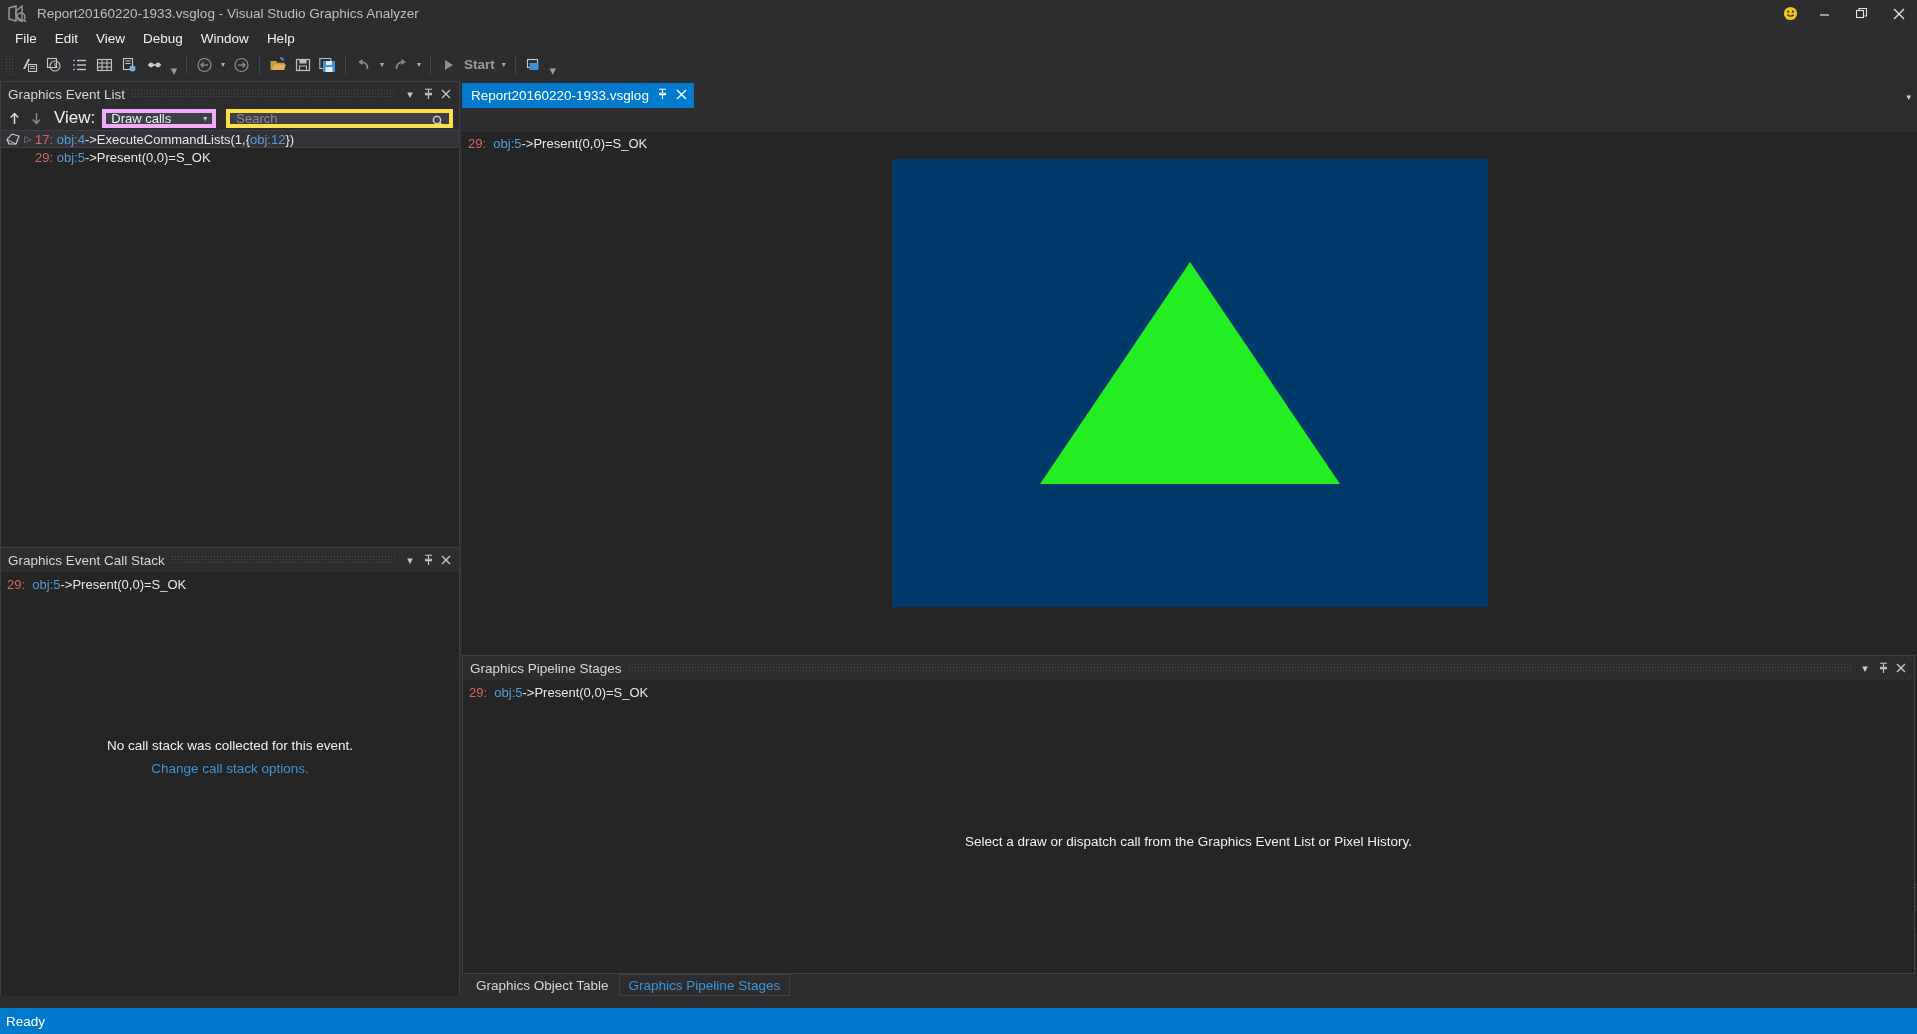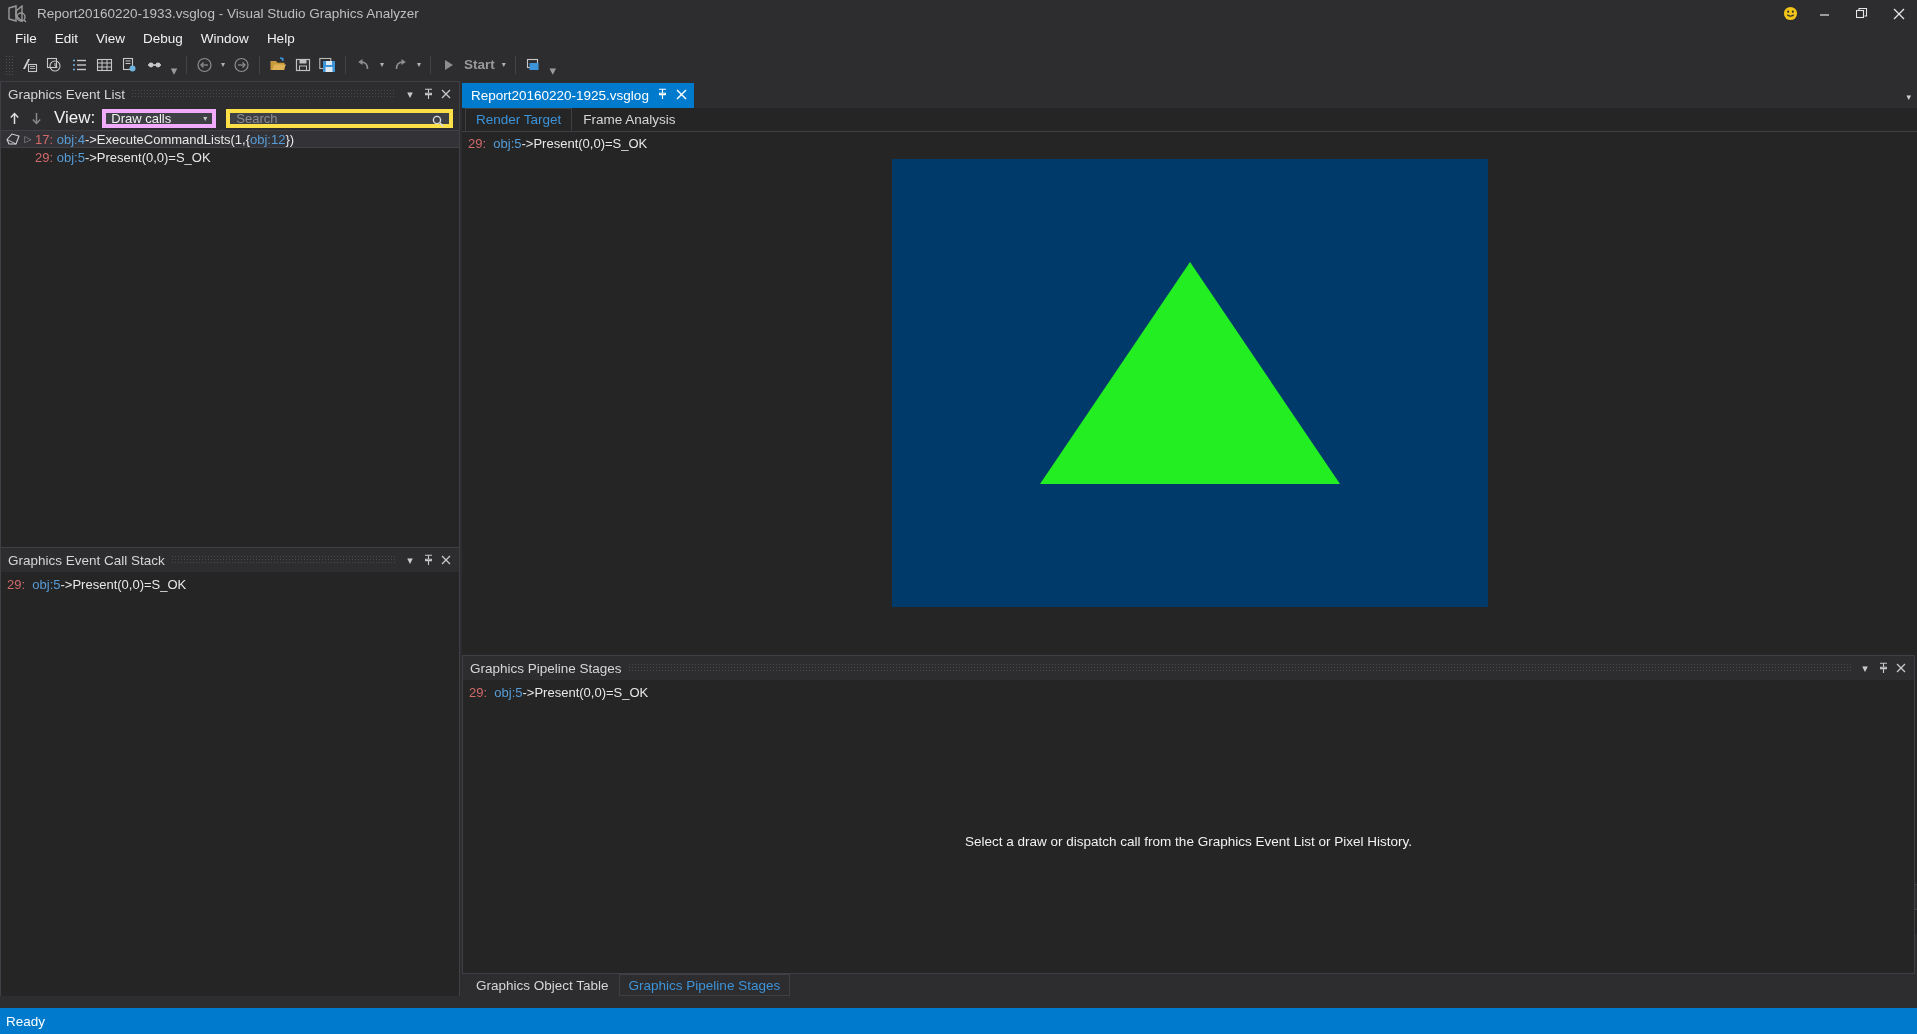--- a/index.html
+++ b/index.html
@@ -472,45 +472,45 @@
           <line x1="1" y1="1" x2="9" y2="9" stroke="#c9c9c9" stroke-width="1.3"></line>
           <line x1="9" y1="1" x2="1" y2="9" stroke="#c9c9c9" stroke-width="1.3"></line>
         </svg>
       </div>
     </div>
   </div>
   <div id="cs-event">
     <span class="num">29:</span>
     <span>&nbsp;</span><span class="obj">obj:5</span><span class="plain">-&gt;Present(0,0)=S_OK</span>
   </div>
+  <div id="cs-empty">
+    <div class="line1">No call stack was collected for this event.</div>
+    <div class="line2">Change call stack options.</div>
+  </div>
 </div>
 
 <div id="doc-area">
   <div id="doc-tabstrip">
     <div id="doc-tab">
-      <span>Report20160220-1925.vsglog</span>
+      <span>Report20160220-1933.vsglog</span>
       <span class="tb-pin">
         <svg width="11" height="12" viewBox="0 0 11 12">
           <path d="M2 1.2 H9 M5.5 1.2 V5.3 M2.6 5.3 H8.4 L8.4 6.6 H2.6 Z M5.5 6.6 V11" stroke="#ffffff" stroke-width="1.1" fill="none"></path>
         </svg>
       </span>
       <span class="tb-close">
         <svg width="11" height="11" viewBox="0 0 11 11">
           <line x1="1" y1="1" x2="10" y2="10" stroke="#ffffff" stroke-width="1.4"></line>
           <line x1="10" y1="1" x2="1" y2="10" stroke="#ffffff" stroke-width="1.4"></line>
         </svg>
       </span>
     </div>
     <div id="tabstrip-caret">▾</div>
   </div>
 
-  <div id="rt-tabs">
-    <div class="rt-tab active">Render Target</div>
-    <div class="rt-tab">Frame Analysis</div>
-  </div>
 
   <div id="rt-body">
     <div id="rt-event">
       <span class="num">29:</span>
       <span>&nbsp;</span><span class="obj">obj:5</span><span class="plain">-&gt;Present(0,0)=S_OK</span>
     </div>
     <div id="rt-canvas-wrap">
       <div id="rt-canvas">
         <svg id="tri" width="300" height="222" viewBox="0 0 300 222">
           <polygon points="150,0 300,222 0,222" fill="#22ee22"></polygon>

